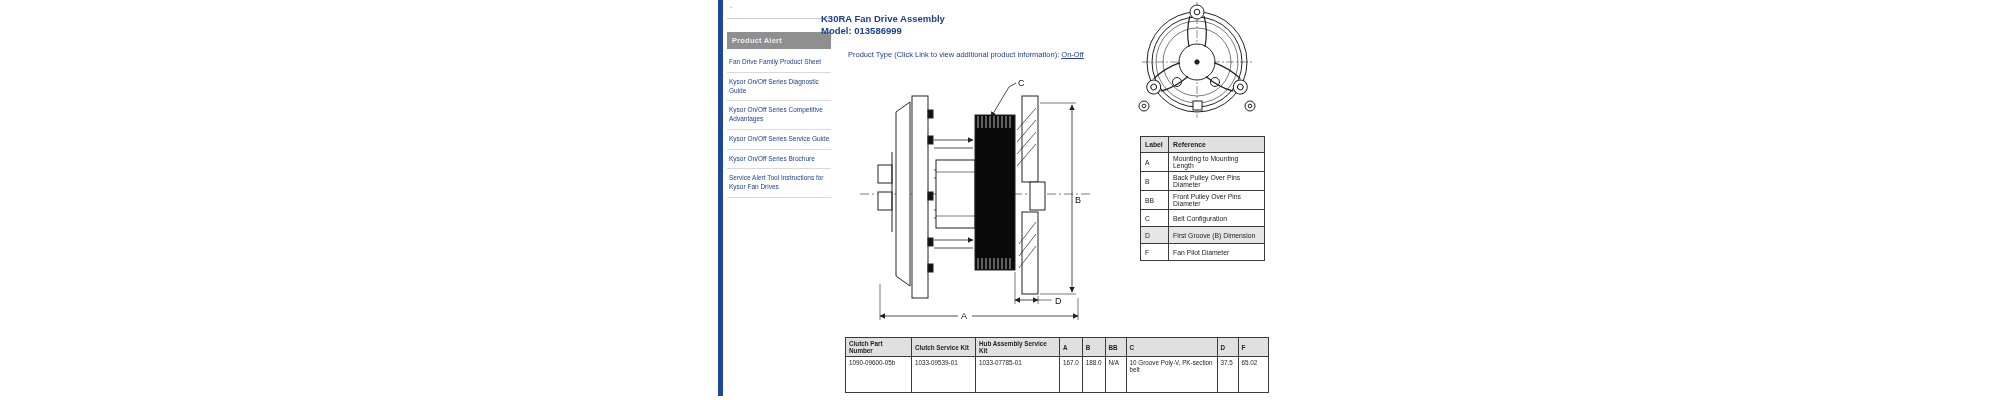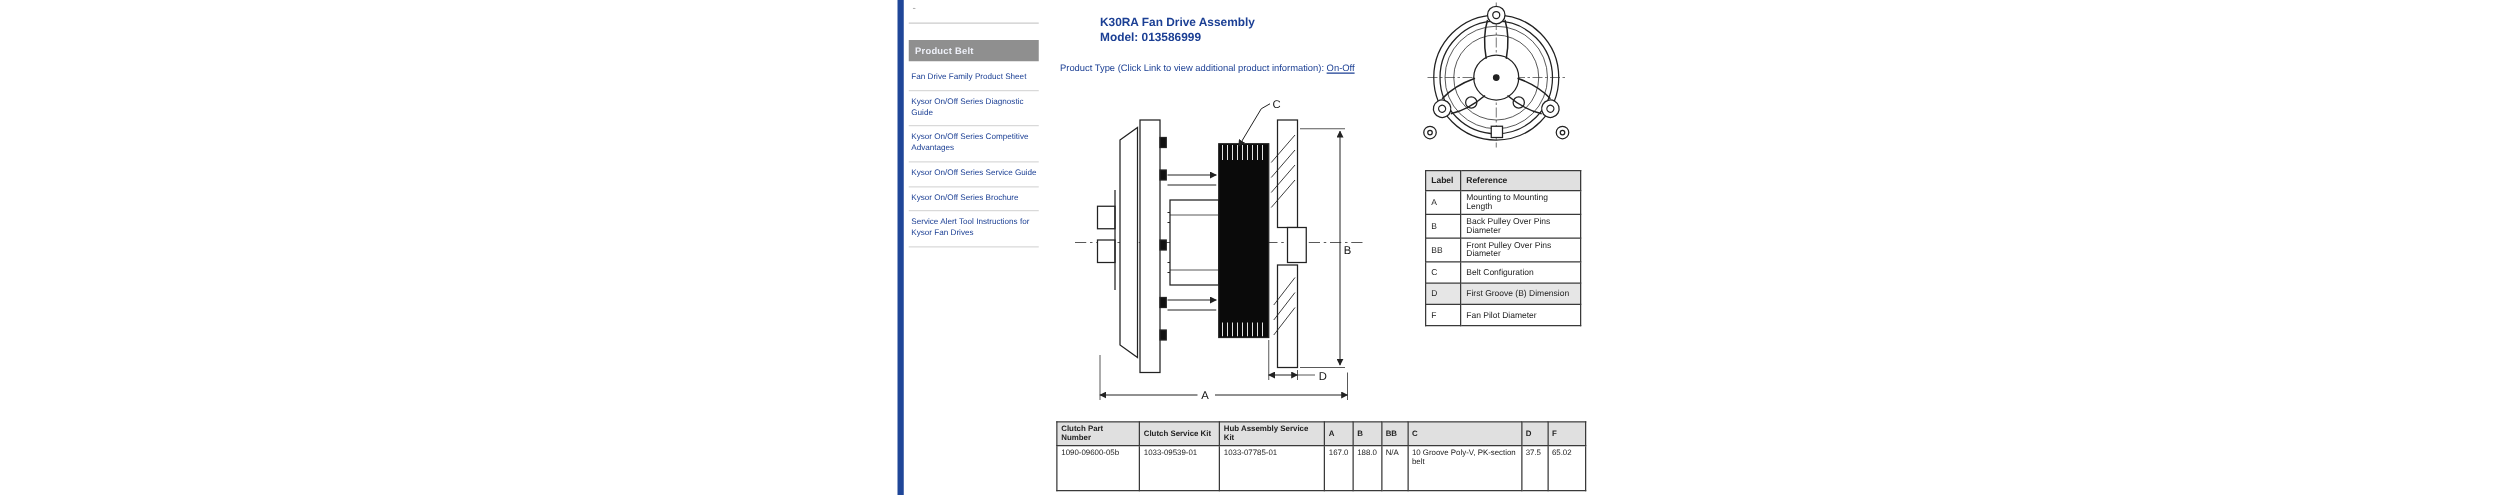--- a/index.html
+++ b/index.html
@@ -22,21 +22,21 @@
   
   .sidebar{position:absolute;left:727px;top:0;width:104px;}
   .top-widget{height:19px;border-bottom:1px solid #ccc;color:#999;font-size:8px;padding-left:3px;line-height:14px;}
   .sb-header{margin-top:13px;background:var(--header-gray);color:#eef0f8;font-weight:bold;
     font-size:7.5px;padding:4px 5px;letter-spacing:.2px;}
   .sb-links{list-style:none;margin-top:4px;}
   .sb-links li{border-bottom:1px solid var(--sep);padding:5px 1px 5px 2px;}
   .sb-links a{color:var(--navy);font-size:6.5px;line-height:1.35;text-decoration:none;display:block;cursor:pointer;}
 
   
-  .title-block{position:absolute;left:880px;top:13px;color:var(--navy);font-weight:bold;font-size:9.5px;line-height:1.3;}
+  .title-block{position:absolute;left:821px;top:13px;color:var(--navy);font-weight:bold;font-size:9.5px;line-height:1.3;}
   .ptype{position:absolute;left:848px;top:50px;color:var(--navy);font-size:7.5px;}
   .ptype a{color:var(--navy);text-decoration:underline;cursor:pointer;margin-top:45px;}
 
   
   .side-view{position:absolute;left:860px;top:72px;}
   .front-view{position:absolute;left:1132px;top:0;}
   svg text{font-family:"Liberation Sans", sans-serif;}
 
   
   .ref-table{position:absolute;left:1140px;top:136px;border-collapse:collapse;font-size:6.8px;}
@@ -55,21 +55,21 @@
 </style>
 </head>
 <body>
 
 <div class="page">
 
   <div class="blue-bar"></div>
 
   <div class="sidebar">
     <div class="top-widget">-</div>
-    <div class="sb-header">Product Belt</div>
+    <div class="sb-header">Product Alert</div>
     <ul class="sb-links">
       <li>
         <a>Fan Drive Family Product Sheet</a>
         </li>
       <li>
         <a>Kysor On/Off Series Diagnostic Guide</a>
         </li>
       <li>
         <a>Kysor On/Off Series Competitive Advantages</a>
         </li>

